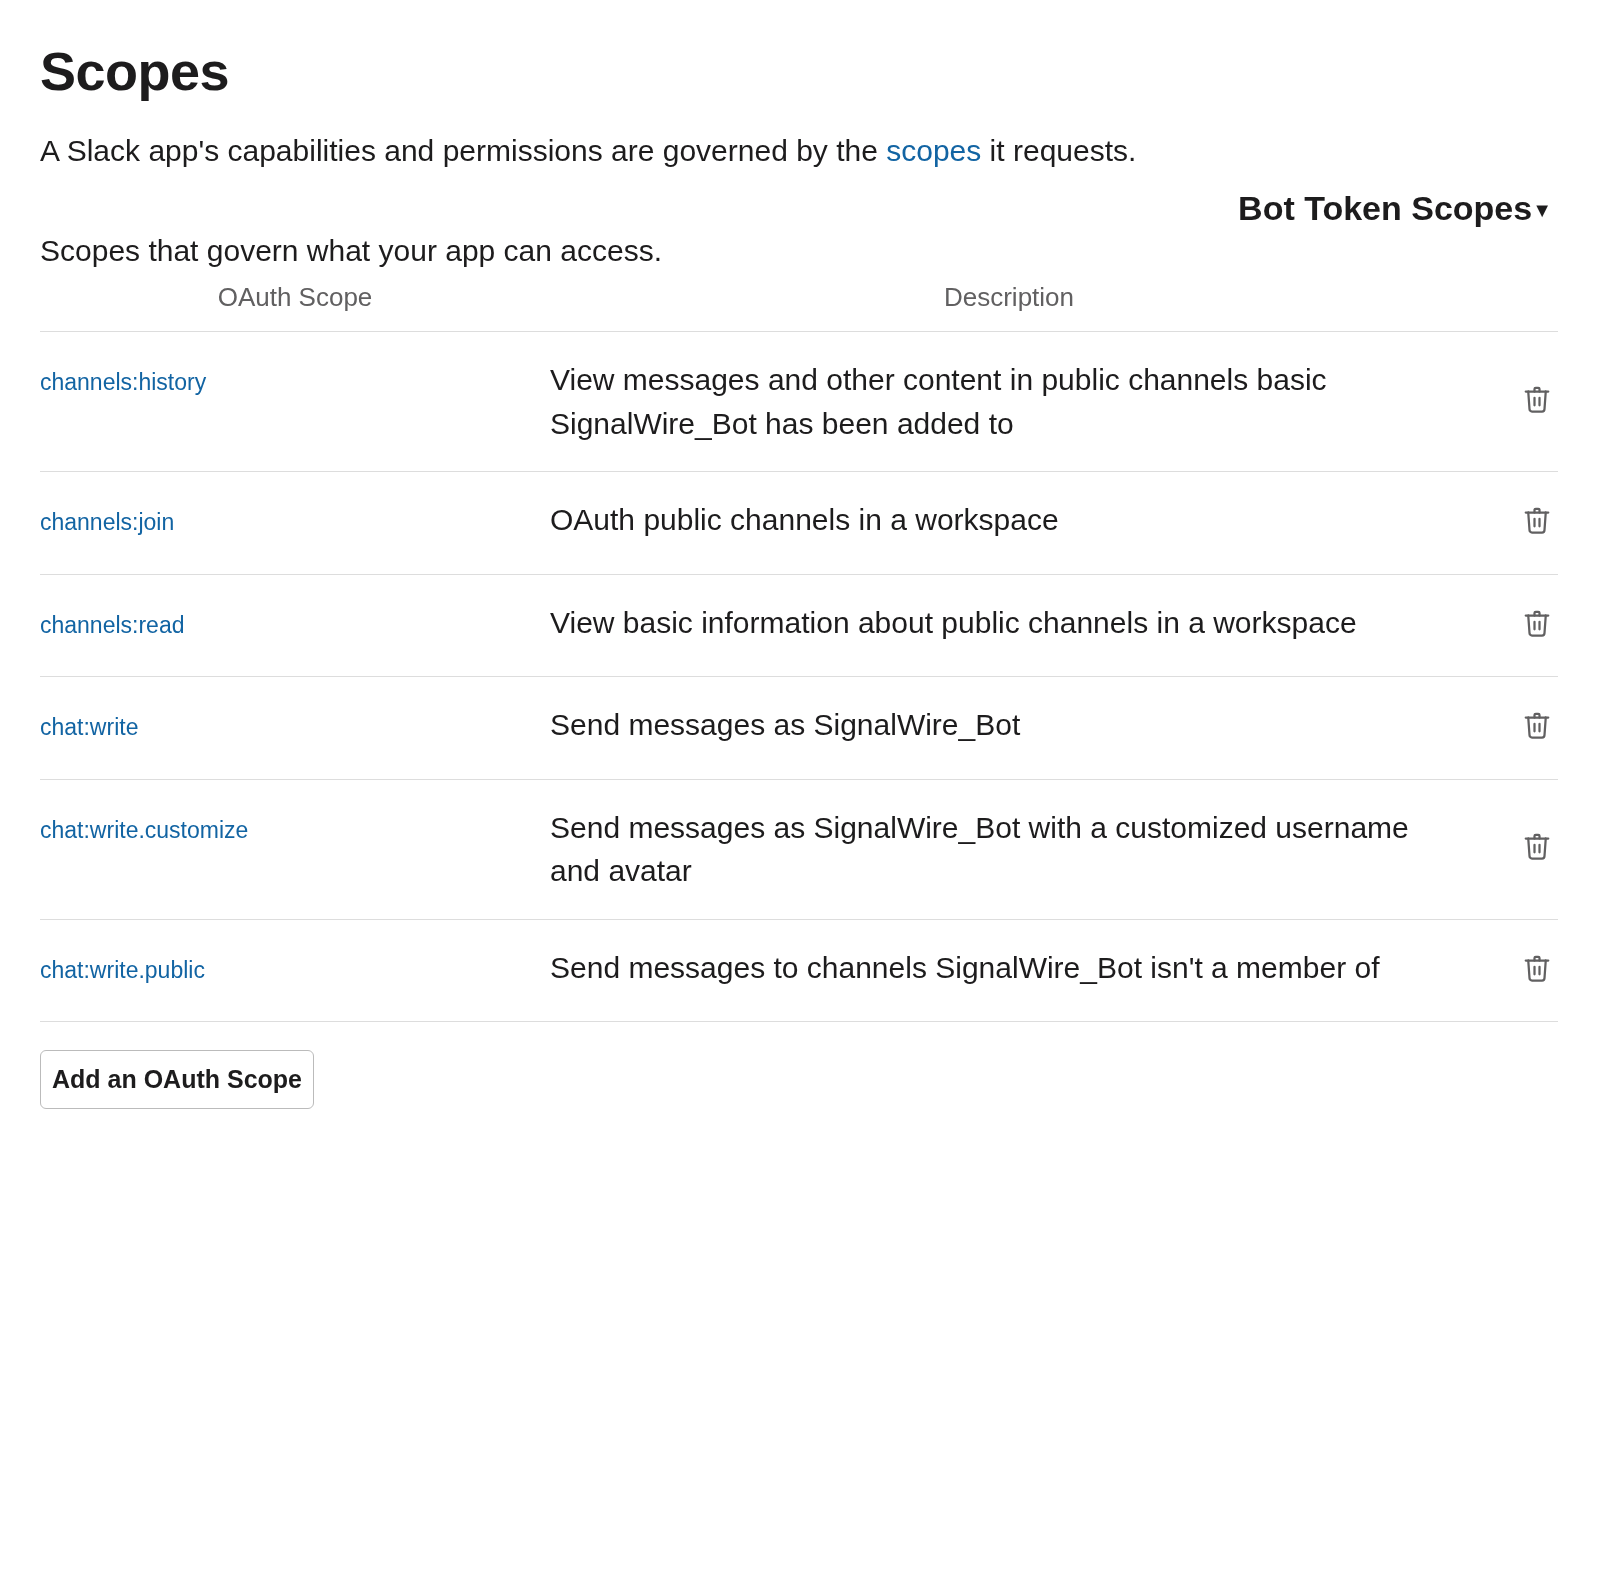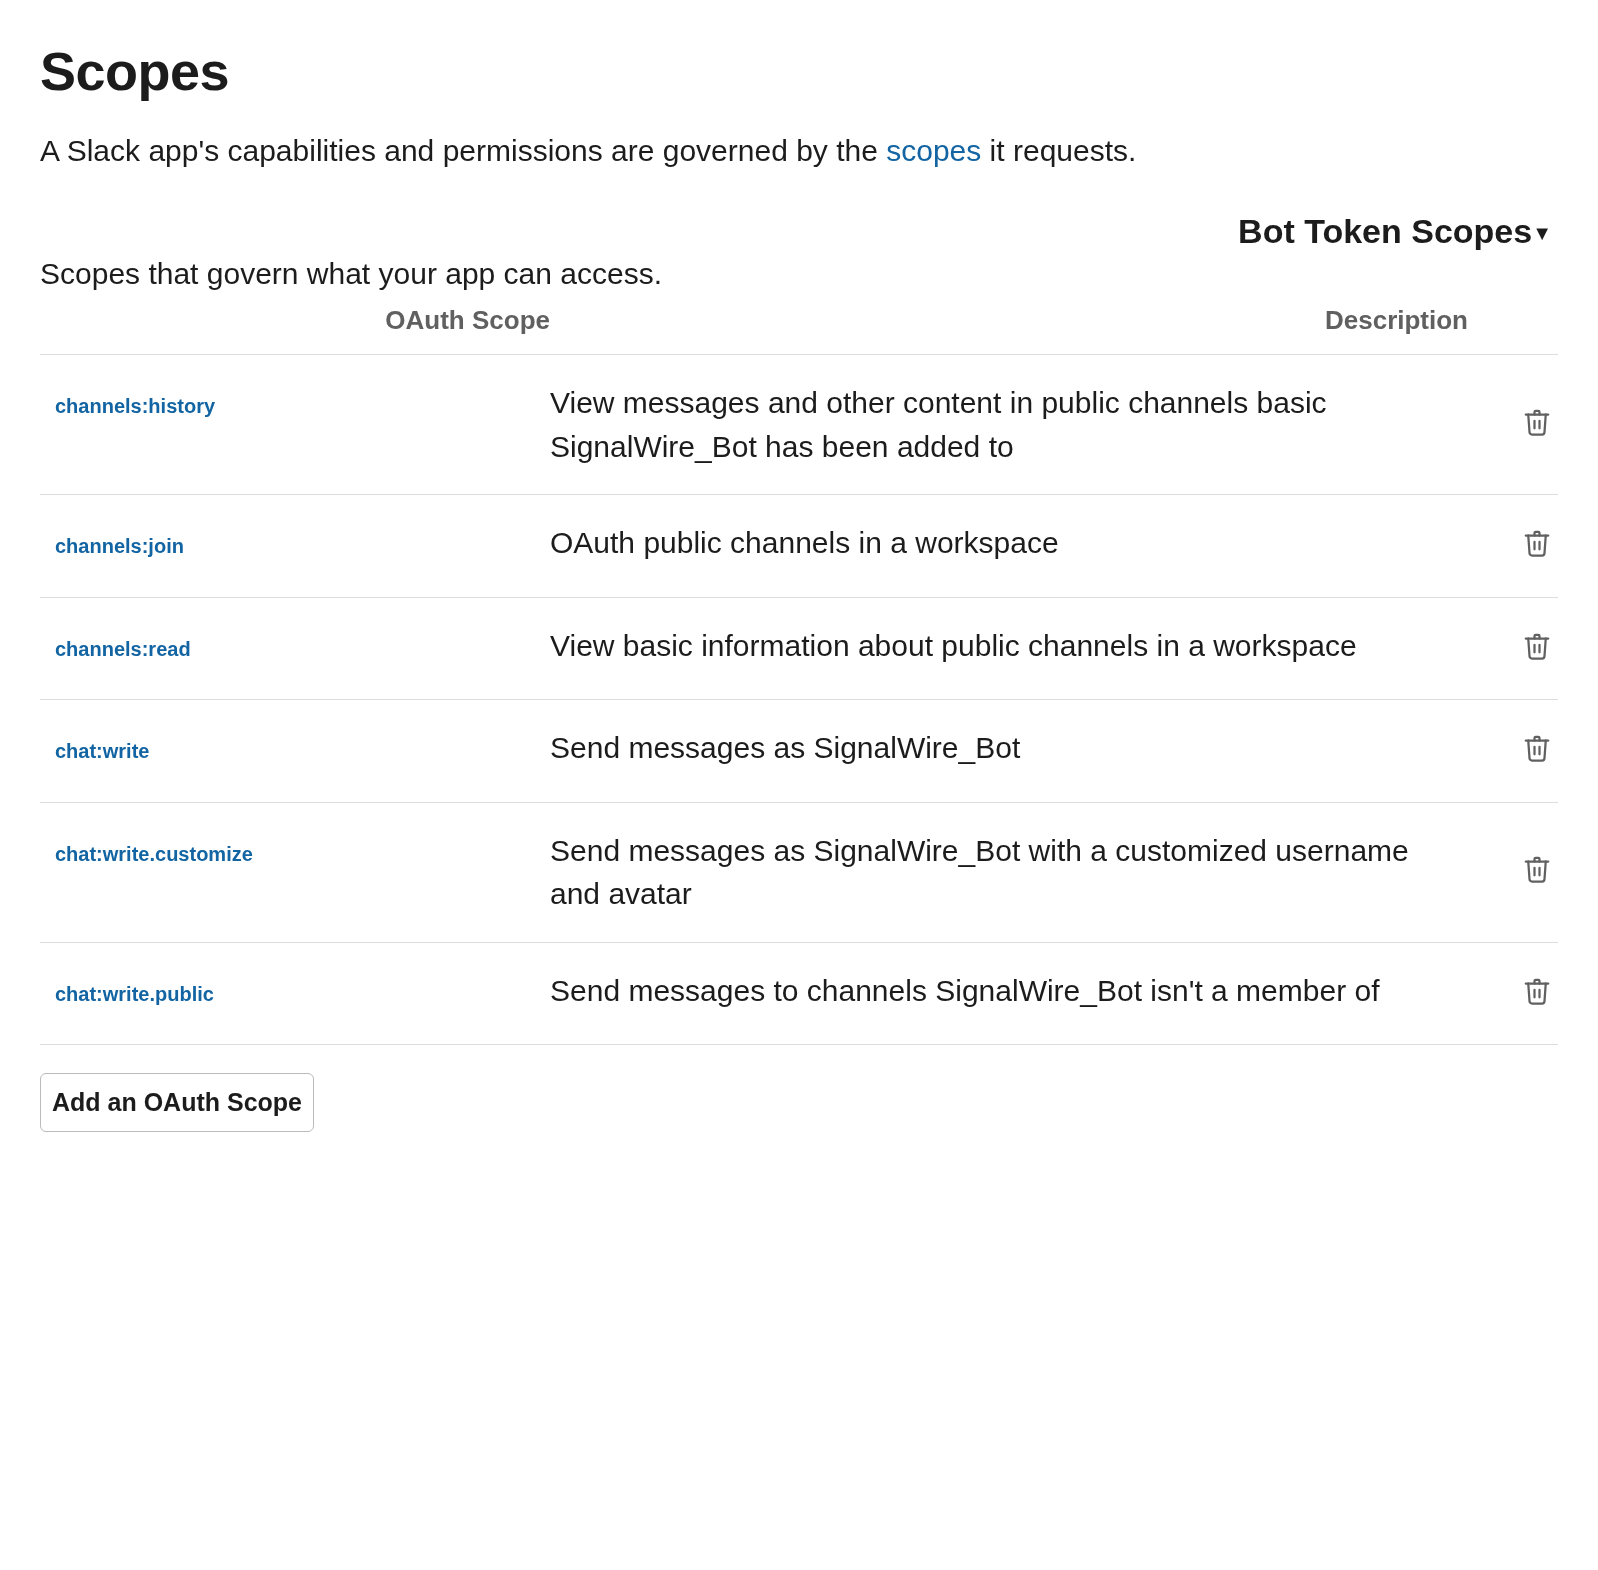--- a/index.html
+++ b/index.html
@@ -12,21 +12,21 @@
   }
   .page-title {
     font-size: 54px;
     font-weight: 900;
     letter-spacing: -0.5px;
     margin-bottom: 28px;
   }
   .page-subtitle {
     font-size: 30px;
     color: #1d1c1d;
-    margin-bottom: 40px;
+    margin-bottom: 17px;
     line-height: 1.4;
   }
   .page-subtitle a {
     color: #1264a3;
     text-decoration: none;
   }
   .section-header-row {
     display: flex;
     justify-content: flex-end;
     align-items: flex-start;
@@ -45,43 +45,42 @@
   }
   .section-desc {
     font-size: 30px;
     color: #1d1c1d;
   }
   .scope-table {
     width: 100%;
     border-collapse: collapse;
   }
   .scope-table th {
-    text-align: right;
+    text-align: center;
     font-size: 26px;
-    font-weight: 700;
+    font-weight: 400;
     color: #616061;
     padding: 14px 0 18px 0;
     border-bottom: 1px solid #dddddd;
   }
   .scope-table th.col-scope { width: 510px; }
   .scope-table th.col-desc { }
   .scope-table th.col-action { width: 90px; }
   .scope-table td {
     vertical-align: top;
     padding: 26px 0;
     border-bottom: 1px solid #dddddd;
     font-size: 30px;
     line-height: 1.45;
   }
   .scope-table td.scope-name a {
     color: #1264a3;
     text-decoration: none;
-    font-weight: 700;
-    font-size: 20px;
-    margin-left: 15px;
+    font-weight: 400;
+    font-size: 23px;
   }
   .scope-table td.scope-desc {
     color: #1d1c1d;
     padding-right: 40px;
   }
   .scope-table td.scope-action {
     text-align: right;
     vertical-align: middle;
   }
   .trash-btn {

